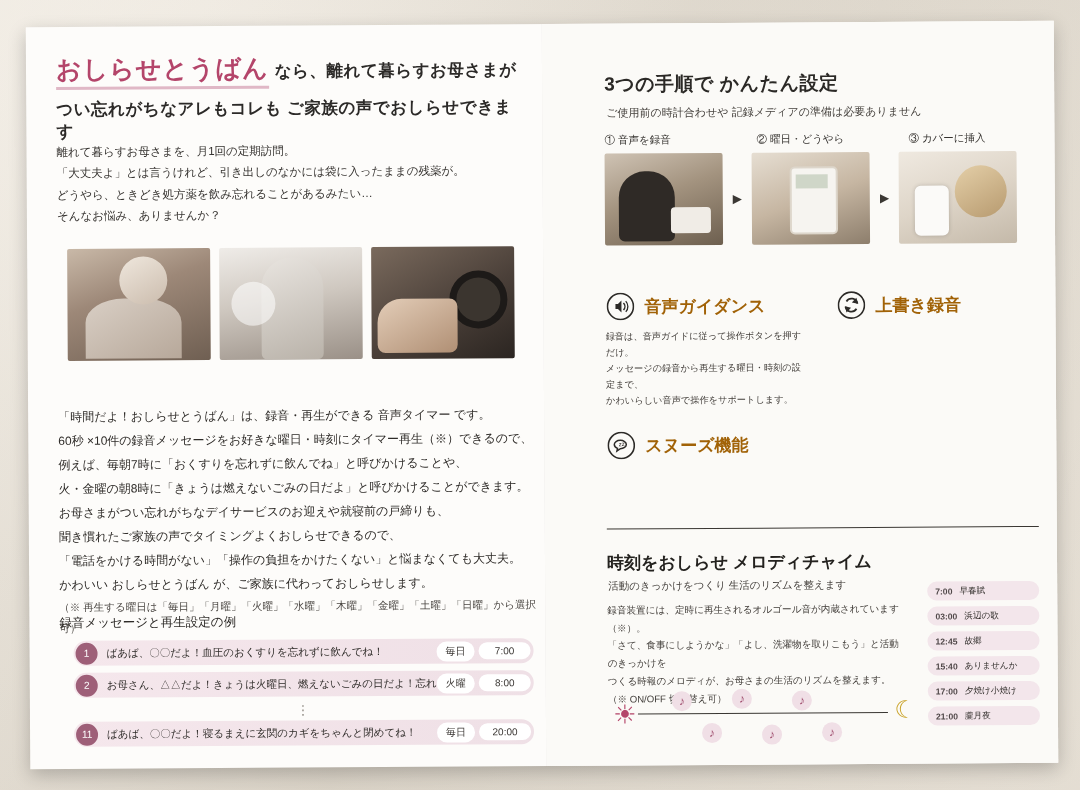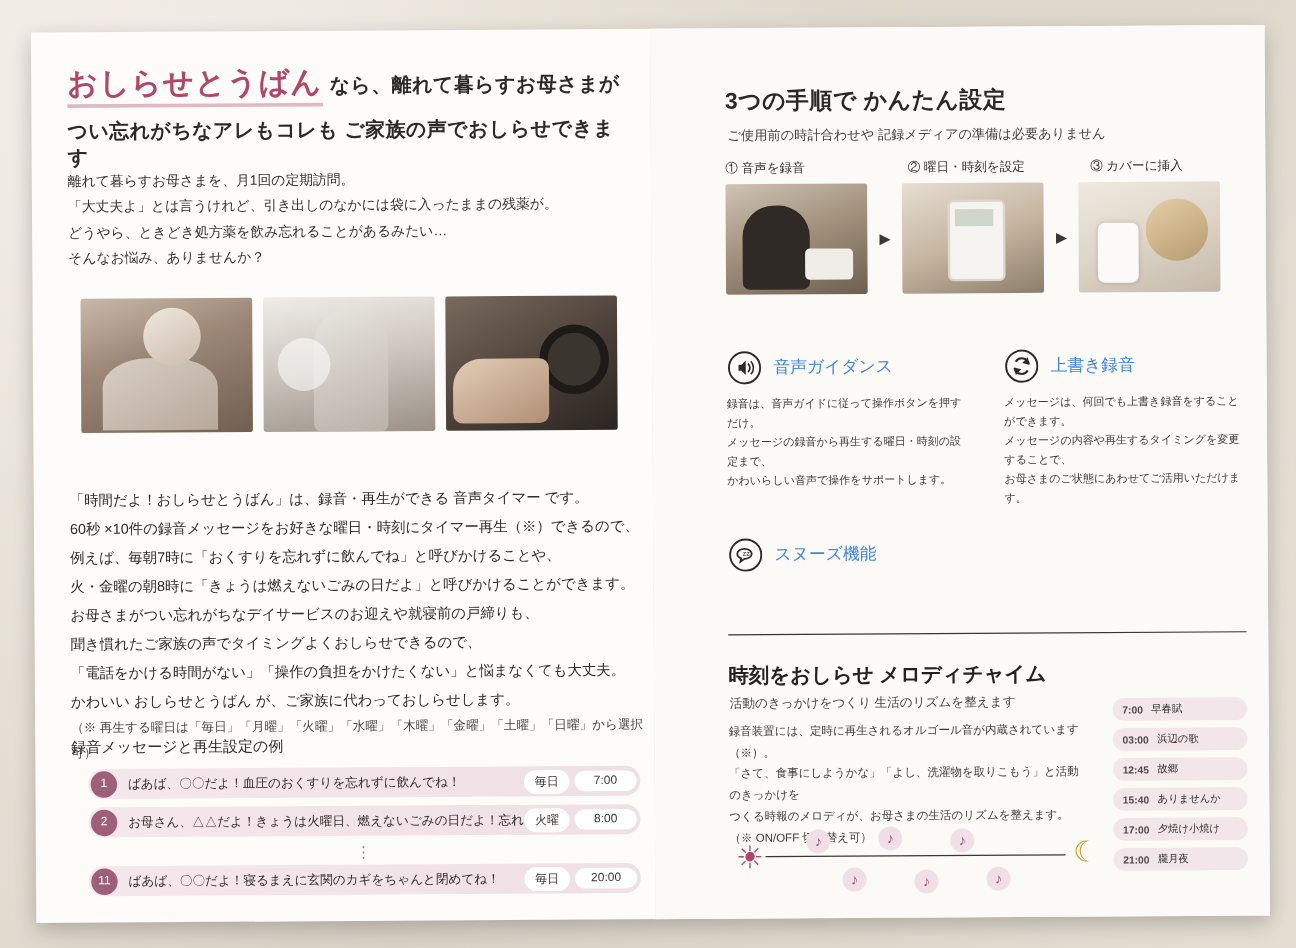--- a/index.html
+++ b/index.html
@@ -286,23 +286,23 @@
     margin-bottom: 7px;
   }
   .feat-icon {
     width: 30px; height: 30px;
     flex: 0 0 30px;
     display: flex; align-items: center; justify-content: center;
     color: #2c2a27;
   }
   .feat-icon svg { display: block; }
   .feat-title {
-    font-size: 14px;
-    font-weight: normal;
-    color: #3b82f6;
+    font-size: 17px;
+    font-weight: bold;
+    color: #a16207;
   }
   .feat-body {
     font-size: 9.2px;
     line-height: 1.75;
     color: #403c38;
   }
   .divider {
     position: absolute;
     left: 62px;
     top: 505px;
@@ -464,21 +464,21 @@
   <div class="fold"></div>
 
   <div class="page page-right">
 
     <div class="r-head">3つの手順で かんたん設定</div>
     <div class="r-sub">ご使用前の時計合わせや 記録メディアの準備は必要ありません</div>
 
     <div class="steps">
       <div class="step-labels">
         <span>① 音声を録音</span>
-        <span>② 曜日・時刻を設定</span>
+        <span>② 曜日・どうやら</span>
         <span>③ カバーに挿入</span>
       </div>
       <div class="step-imgs">
         <div class="step-img si1"></div>
         <div class="arrow">▶</div>
         <div class="step-img si2"></div>
         <div class="arrow">▶</div>
         <div class="step-img si3"></div>
       </div>
     </div>
@@ -508,23 +508,20 @@
             <svg width="28" height="28" viewBox="0 0 28 28">
               <circle cx="14" cy="14" r="13" fill="none" stroke="#2c2a27" stroke-width="1.6"></circle>
               <path d="M8 15.5 a6 6 0 0 0 11 2.2" fill="none" stroke="#2c2a27" stroke-width="1.8"></path>
               <path d="M20 12.5 a6 6 0 0 0 -11 -2.2" fill="none" stroke="#2c2a27" stroke-width="1.8"></path>
               <path d="M19 6.6 L20.4 12.8 L14.4 11.4 Z" fill="#2c2a27"></path>
               <path d="M9 21.4 L7.6 15.2 L13.6 16.6 Z" fill="#2c2a27"></path>
             </svg>
           </span>
           <span class="feat-title">上書き録音</span>
         </div>
-        <div class="feat-body" style="white-space:pre-line">メッセージは、何回でも上書き録音をすることができます。
-メッセージの内容や再生するタイミングを変更することで、
-お母さまのご状態にあわせてご活用いただけます。</div>
       </div>
 
       <div>
         <div class="feat-head">
           <span class="feat-icon">
             <svg width="28" height="28" viewBox="0 0 28 28">
               <circle cx="14" cy="14" r="13" fill="none" stroke="#2c2a27" stroke-width="1.6"></circle>
               <path d="M7 13 a6 4.2 0 0 1 12 0 a6 4.2 0 0 1 -6 4.2 l-3.4 2.4 l0.6 -2.8 A5.6 4.2 0 0 1 7 13 Z" fill="none" stroke="#2c2a27" stroke-width="1.5"></path>
               <text x="11.5" y="14.6" font-size="6" fill="#2c2a27" font-family="'Liberation Sans',sans-serif">zz</text>
             </svg>

